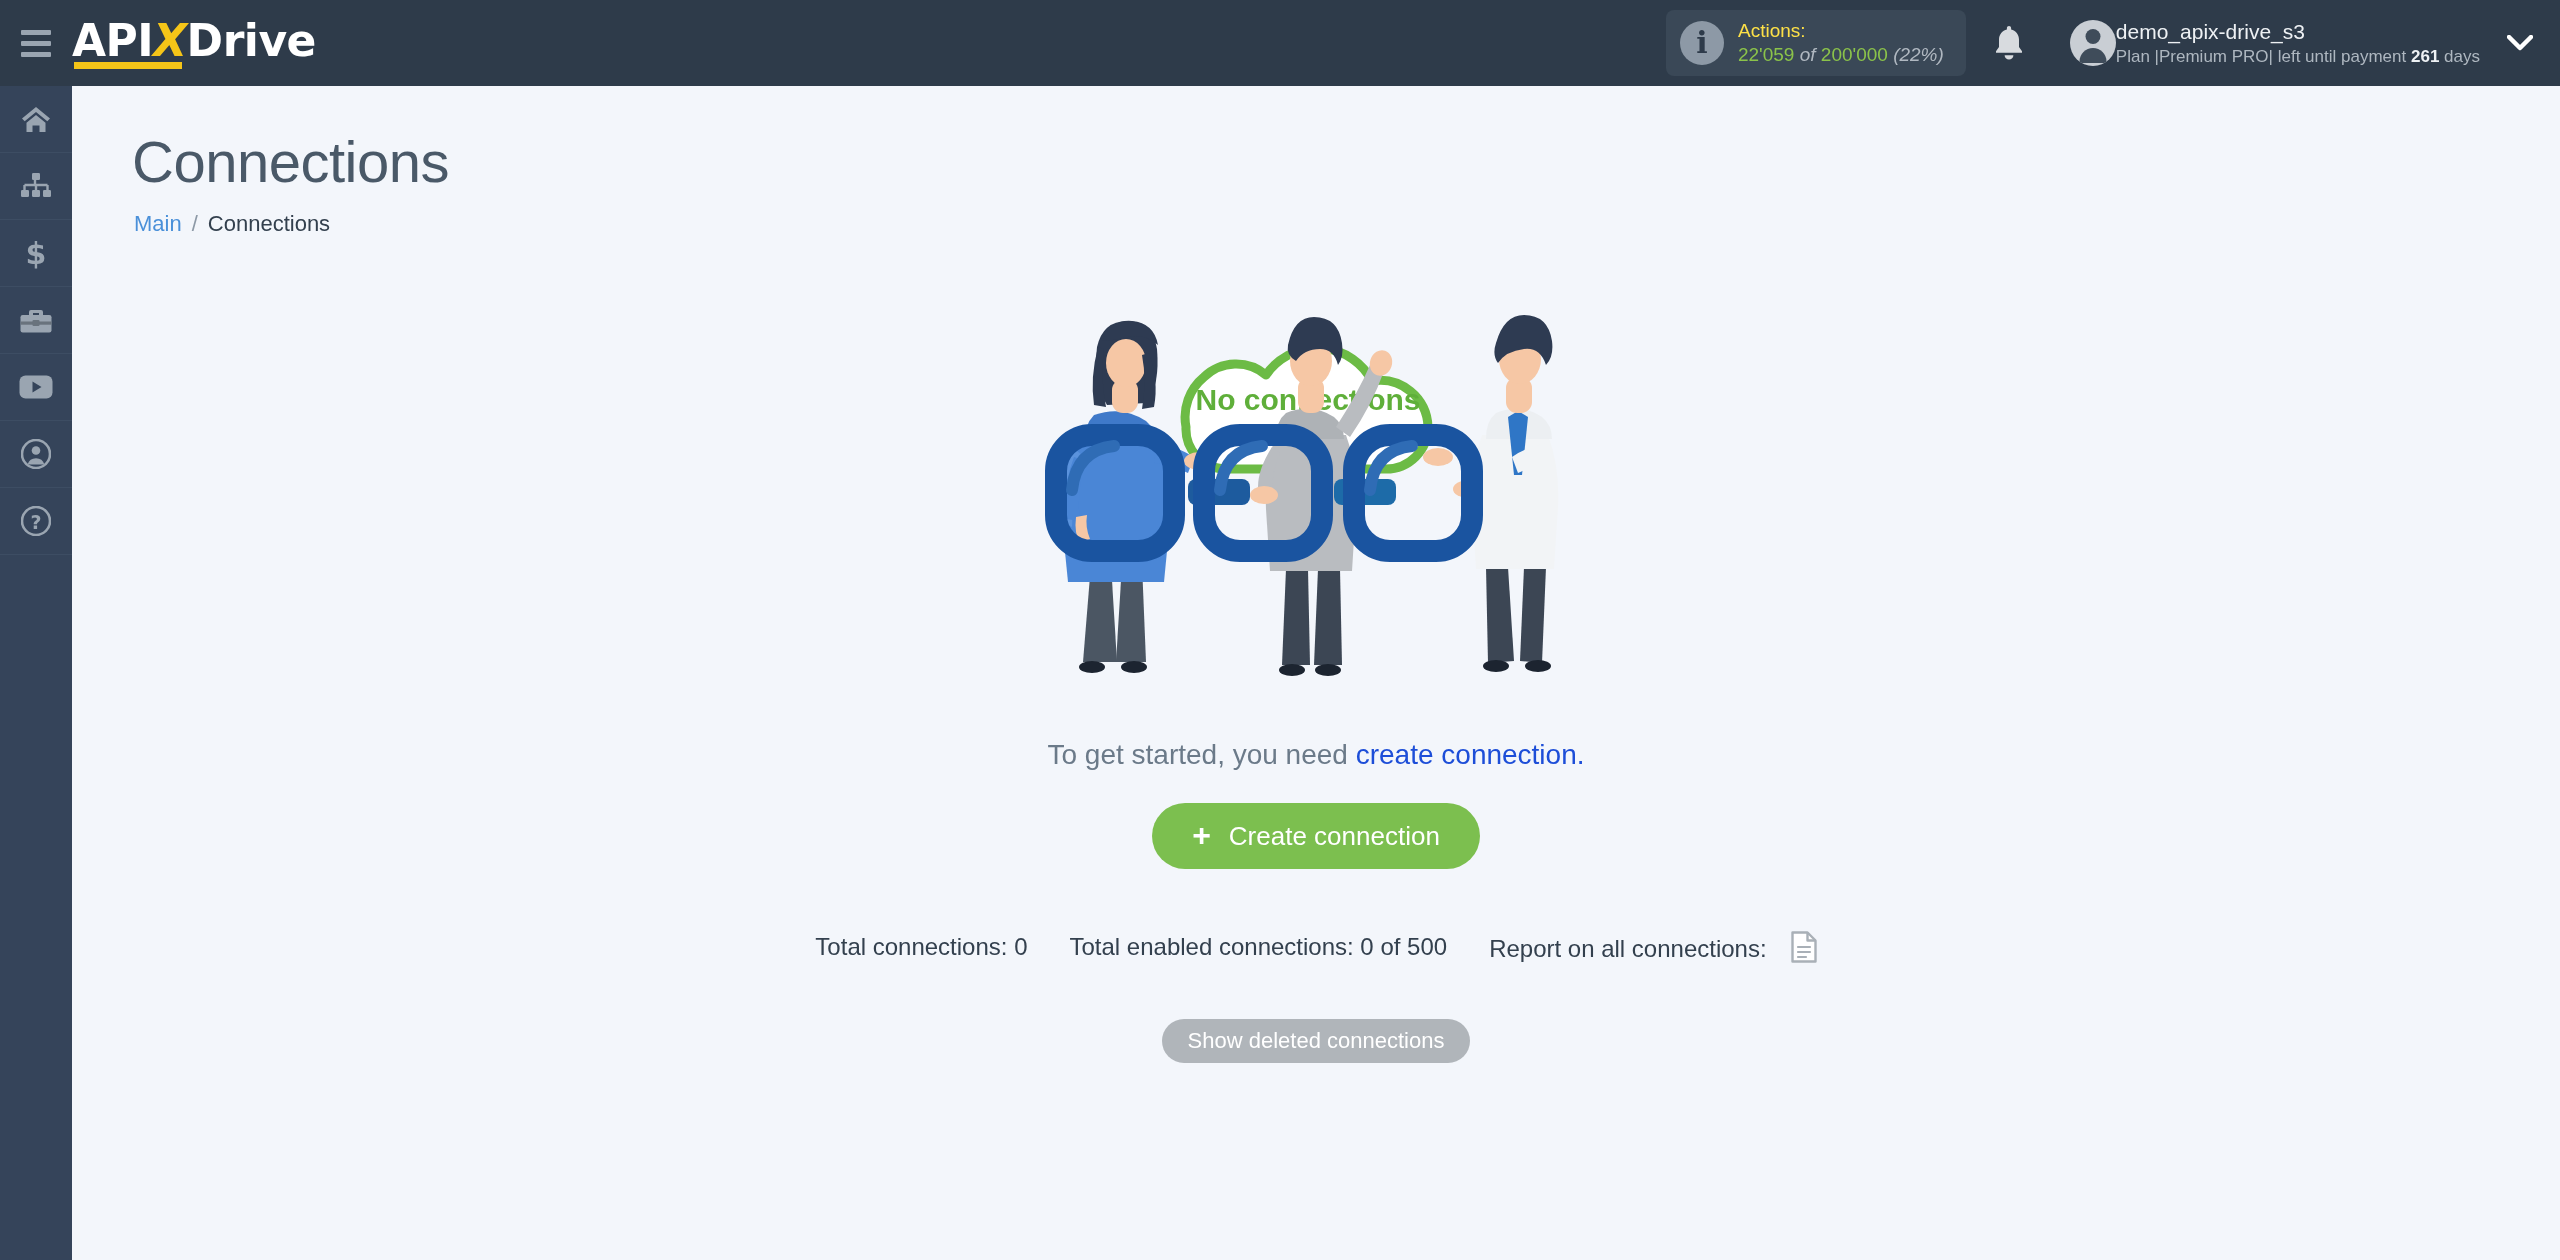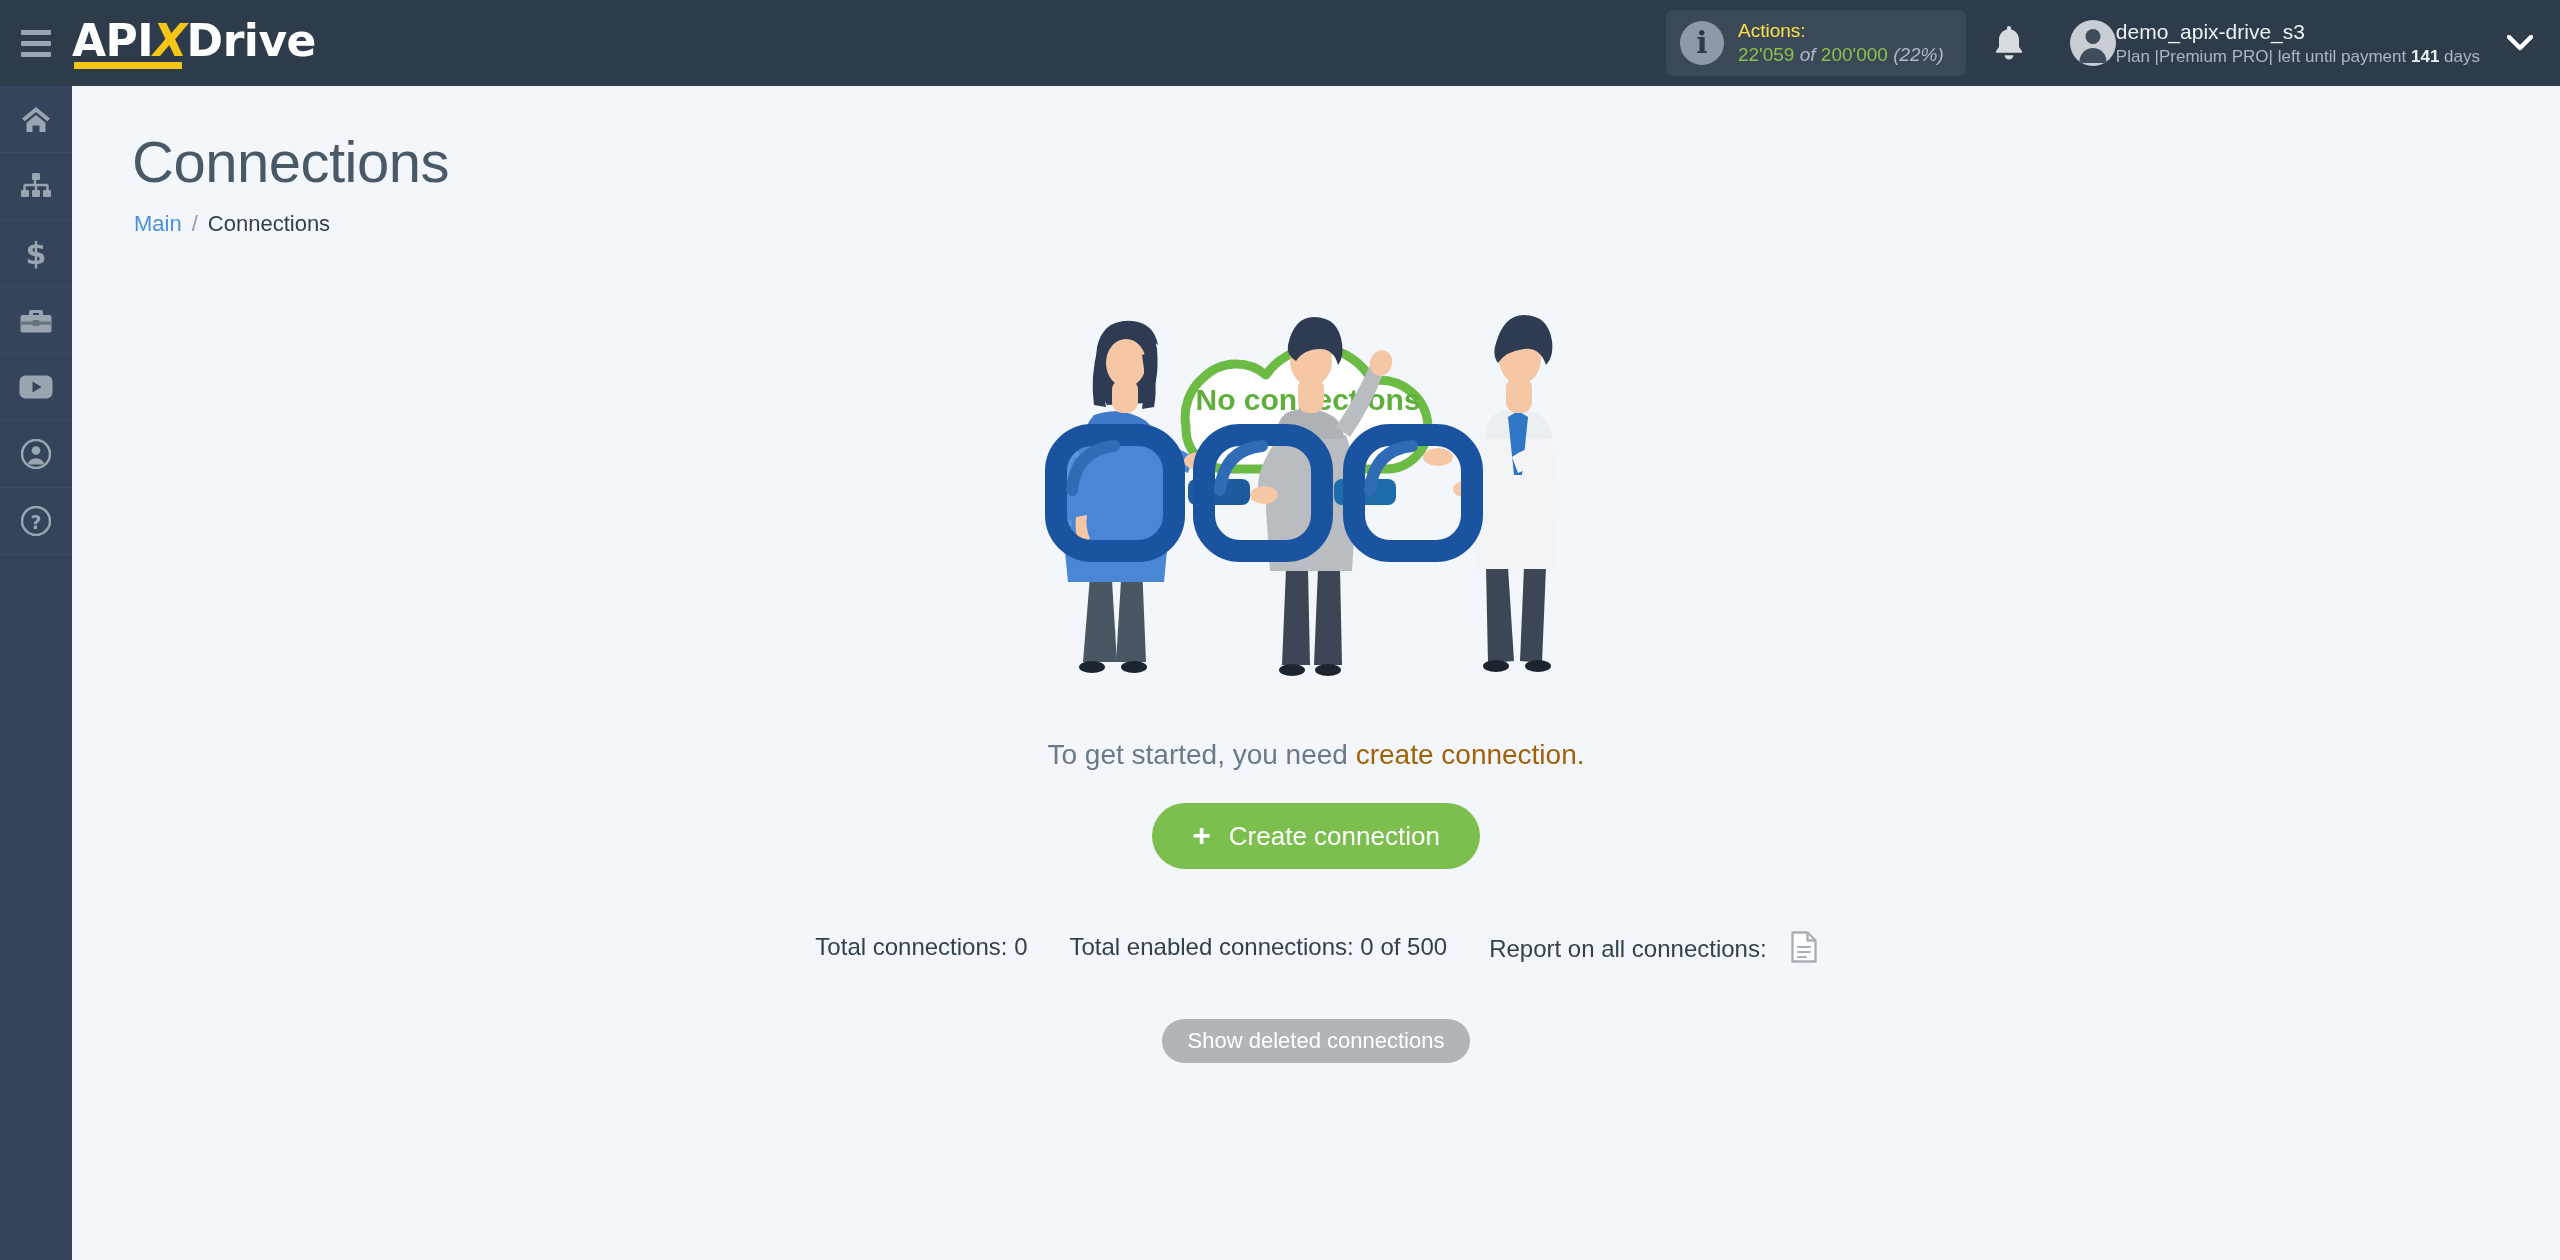--- a/index.html
+++ b/index.html
@@ -261,21 +261,21 @@
 
   .illustration { width: 560px; height: 450px; display: block; }
 
   .cta-line {
     margin-top: 22px;
     font-size: 28px;
     color: #6b7a89;
     text-align: center;
   }
   .cta-line .cta-link {
-    color: #a16207;
+    color: #1d4ed8;
     cursor: pointer;
     text-decoration: none;
     text-align: center;
   }
 
   .create-btn {
     margin-top: 32px;
     background: #7cbf4f;
     color: #ffffff;
     border: none;
@@ -360,21 +360,21 @@
     </svg>
   </div>
 
   <div class="account">
     <div class="avatar-circle">
       <span class="avatar-head"></span>
       <span class="avatar-body"></span>
     </div>
     <div class="account-text">
       <span class="account-name">demo_apix-drive_s3</span>
-      <span class="account-plan"><span>Plan |Premium PRO| left until payment</span> <b>141</b> <span>days</span></span>
+      <span class="account-plan"><span>Plan |Premium PRO| left until payment</span> <b>261</b> <span>days</span></span>
     </div>
   </div>
 
   <div class="chevron-btn">
     <svg width="26" height="16" viewBox="0 0 26 16">
       <path d="M2 2 L13 13 L24 2" stroke="#ffffff" stroke-width="4.5" fill="none" stroke-linecap="round" stroke-linejoin="round"></path>
     </svg>
   </div>
 </div>
 

